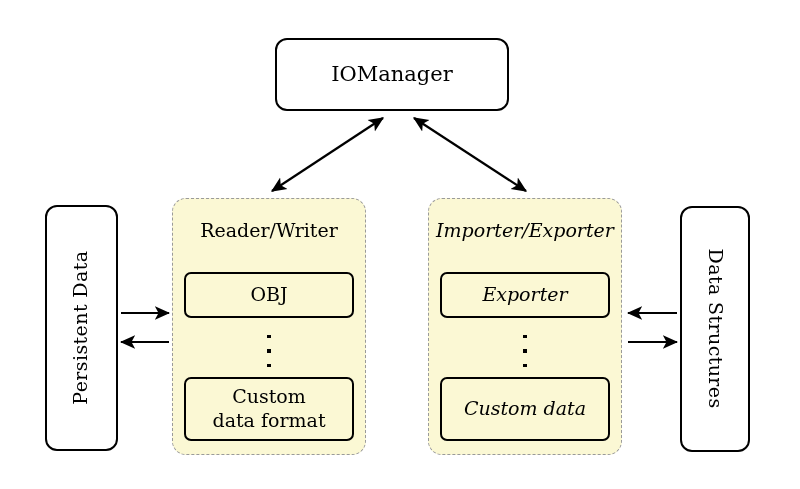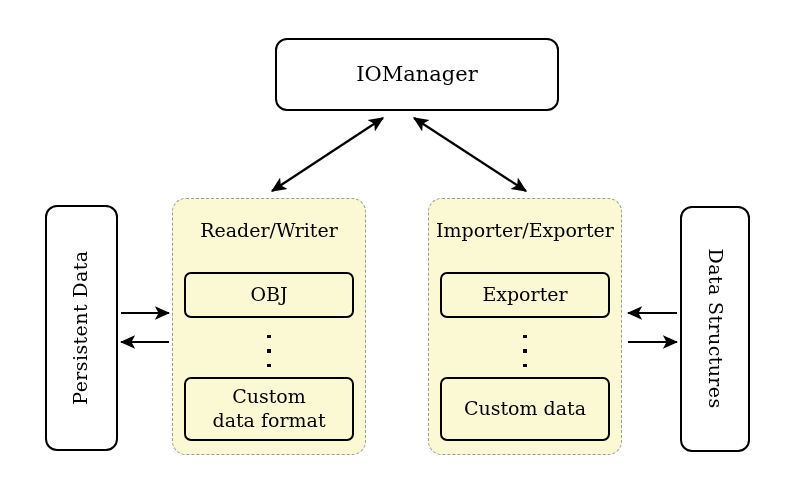--- a/index.html
+++ b/index.html
@@ -29,21 +29,21 @@
     justify-content: center;
     text-align: center;
     color: #000000;
     line-height: 1.22;
   }
 
   
   #io-manager {
     left: 275px;
     top: 38px;
-    width: 284px;
+    width: 234px;
     height: 73px;
     background: #ffffff;
     font-size: 21px;
   }
 
   
   .side-node {
     background: #ffffff;
   }
   .side-node .vlabel {
@@ -83,20 +83,21 @@
     top: 198px;
     width: 194px;
     height: 257px;
     padding-left: 44px;
   }
   #group-importer-exporter {
     left: 428px;
     top: 198px;
     width: 194px;
     height: 257px;
+    font-style: italic;
   }
   .group-title {
     position: absolute;
     top: 20px;
     left: 0;
     right: 0;
     text-align: center;
     font-size: 19px;
     color: #000000;
     white-space: nowrap;

